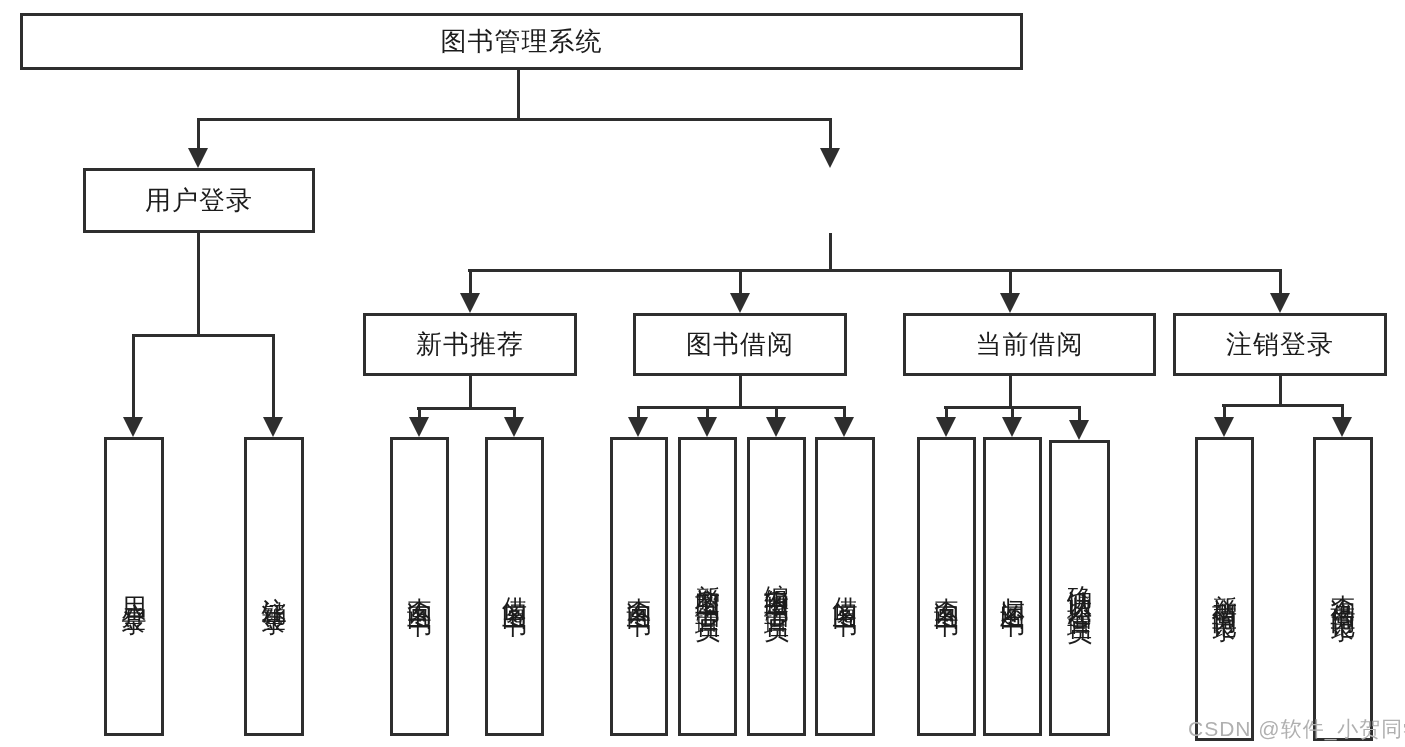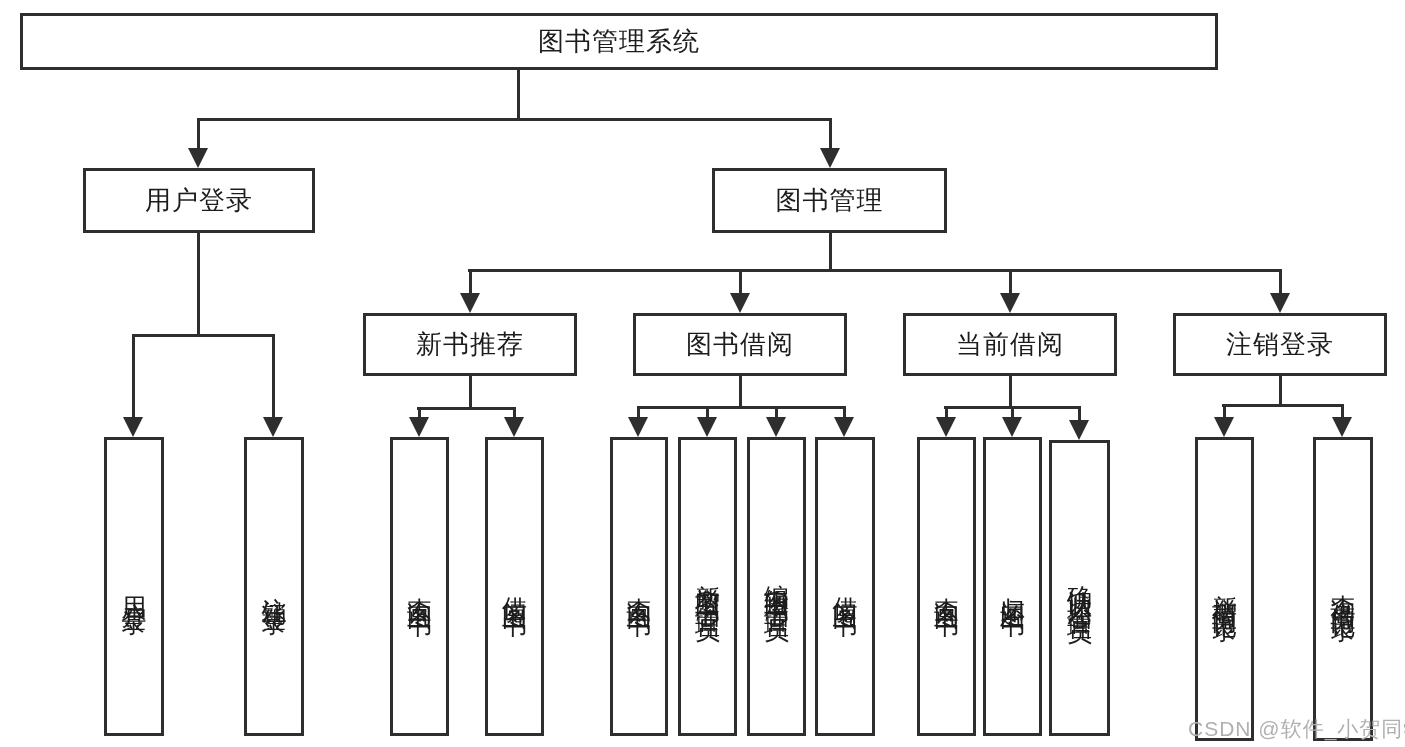--- a/index.html
+++ b/index.html
@@ -29,36 +29,33 @@
   .watermark{
     position:absolute;left:1188px;top:715px;z-index:5;
     font-size:21px;letter-spacing:1px;color:#b0b0b0;white-space:nowrap;
   }
 </style>
 </head>
 <body>
 
 <div class="stage">
 
-  <div class="box" style="left:20px;top:13px;width:1198px;height:57px">
+  <div class="box" style="left:20px;top:13px;width:1003px;height:57px">
     <span class="lbl">图书管理系统</span>
   </div>
 
   <div class="vl" style="left:517px;top:69px;height:51px"></div>
   <div class="hl" style="left:197px;top:118px;width:635px"></div>
   <div class="vl" style="left:197px;top:118px;height:34px"></div>
   <div class="ar" style="left:188px;top:148px"></div>
   <div class="vl" style="left:829px;top:118px;height:34px"></div>
   <div class="ar" style="left:820px;top:148px"></div>
 
   <div class="box" style="left:83px;top:168px;width:232px;height:65px">
     <span class="lbl">用户登录</span>
-  </div>
-  <div class="box" style="left:712px;top:168px;width:235px;height:65px">
-    <span class="lbl">图书管理</span>
   </div>
 
   <div class="vl" style="left:197px;top:233px;height:104px"></div>
   <div class="hl" style="left:132px;top:334px;width:143px"></div>
   <div class="vl" style="left:132px;top:334px;height:87px"></div>
   <div class="ar" style="left:123px;top:417px"></div>
   <div class="vl" style="left:272px;top:334px;height:87px"></div>
   <div class="ar" style="left:263px;top:417px"></div>
 
   <div class="vl" style="left:829px;top:233px;height:39px"></div>
@@ -71,21 +68,21 @@
   <div class="ar" style="left:1000px;top:293px"></div>
   <div class="vl" style="left:1279px;top:269px;height:28px"></div>
   <div class="ar" style="left:1270px;top:293px"></div>
 
   <div class="box" style="left:633px;top:313px;width:214px;height:63px">
     <span class="lbl">图书借阅</span>
   </div>
   <div class="box" style="left:363px;top:313px;width:214px;height:63px">
     <span class="lbl">新书推荐</span>
   </div>
-  <div class="box" style="left:903px;top:313px;width:214px;height:63px">
+  <div class="box" style="left:903px;top:313px;width:253px;height:63px">
     <span class="lbl">当前借阅</span>
   </div>
   <div class="box" style="left:1173px;top:313px;width:214px;height:63px">
     <span class="lbl">注销登录</span>
   </div>
 
   <div class="vl" style="left:469px;top:376px;height:34px"></div>
   <div class="hl" style="left:417px;top:407px;width:99px"></div>
   <div class="vl" style="left:418px;top:407px;height:14px"></div>
   <div class="ar" style="left:409px;top:417px"></div>

